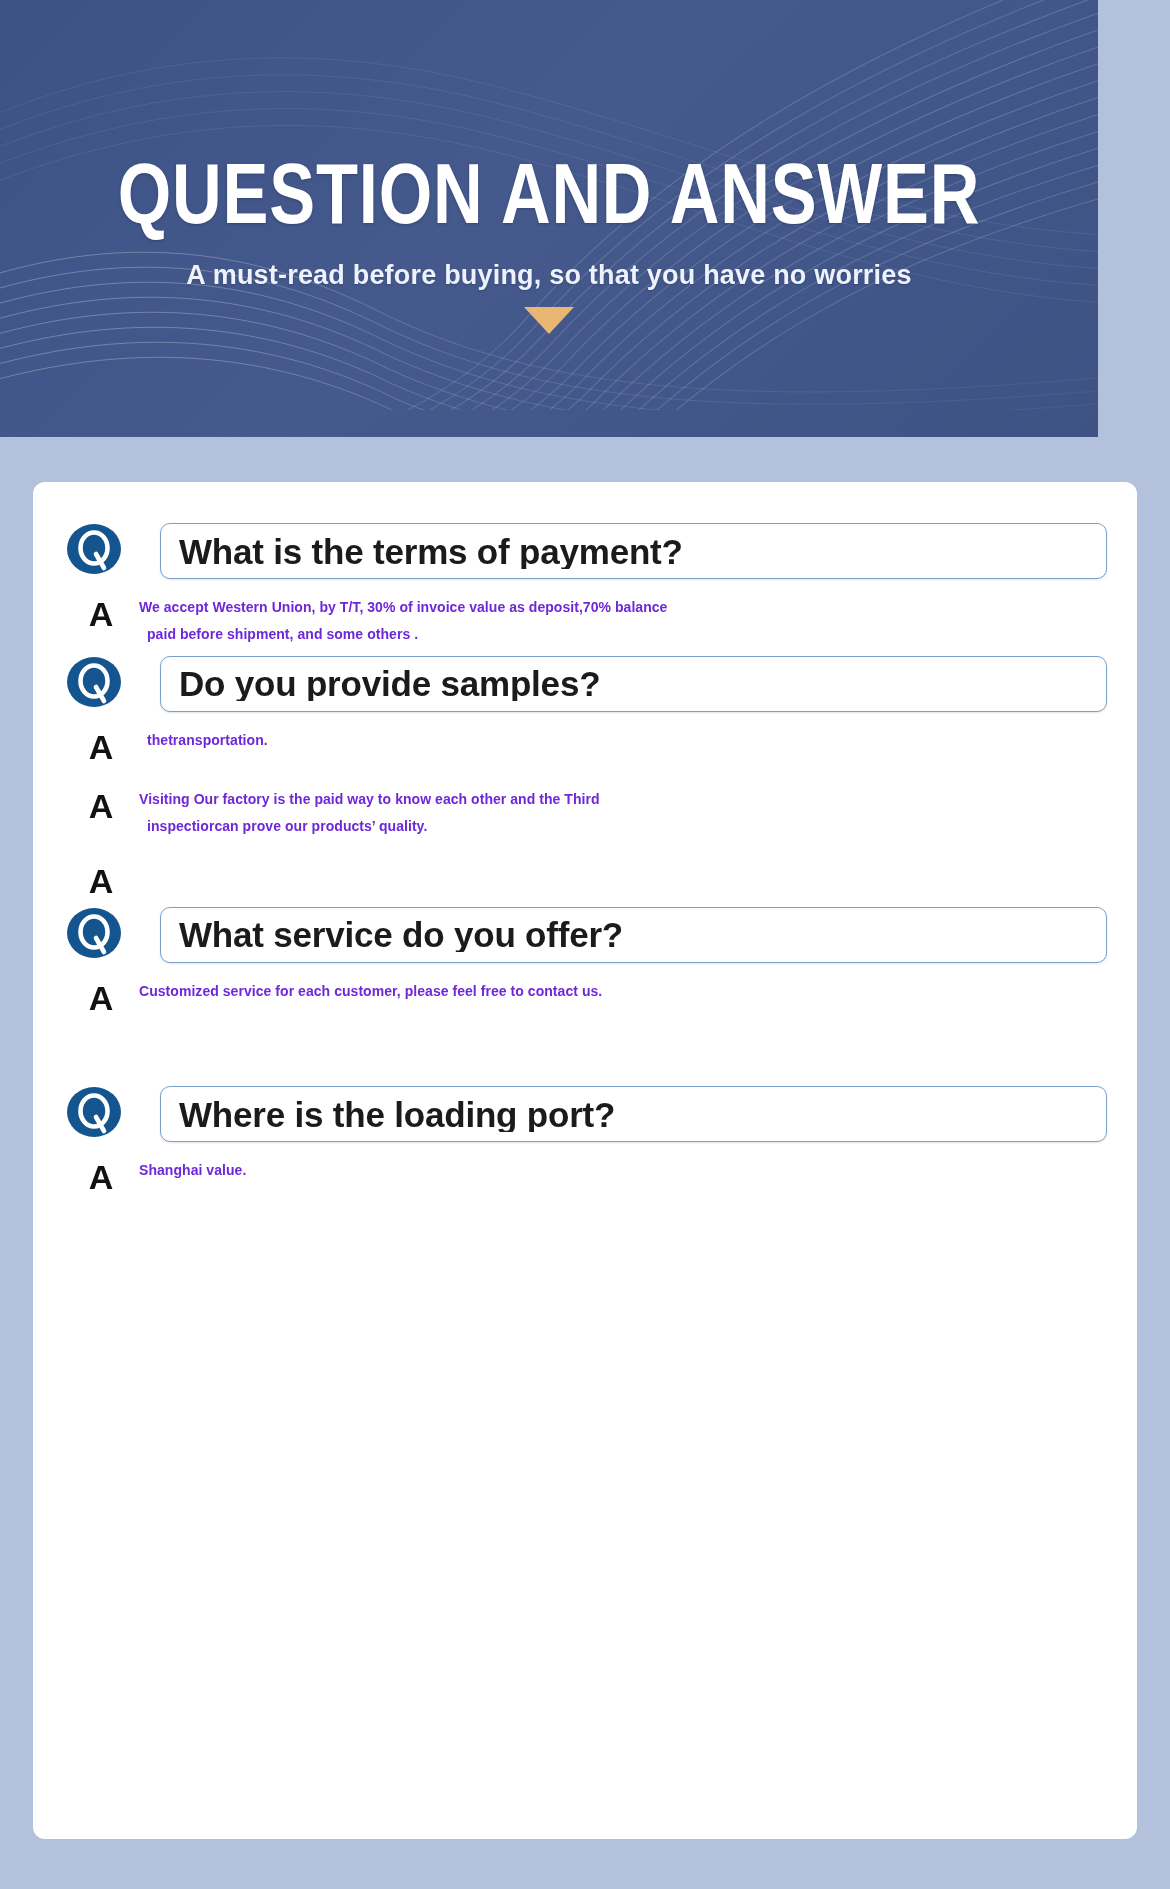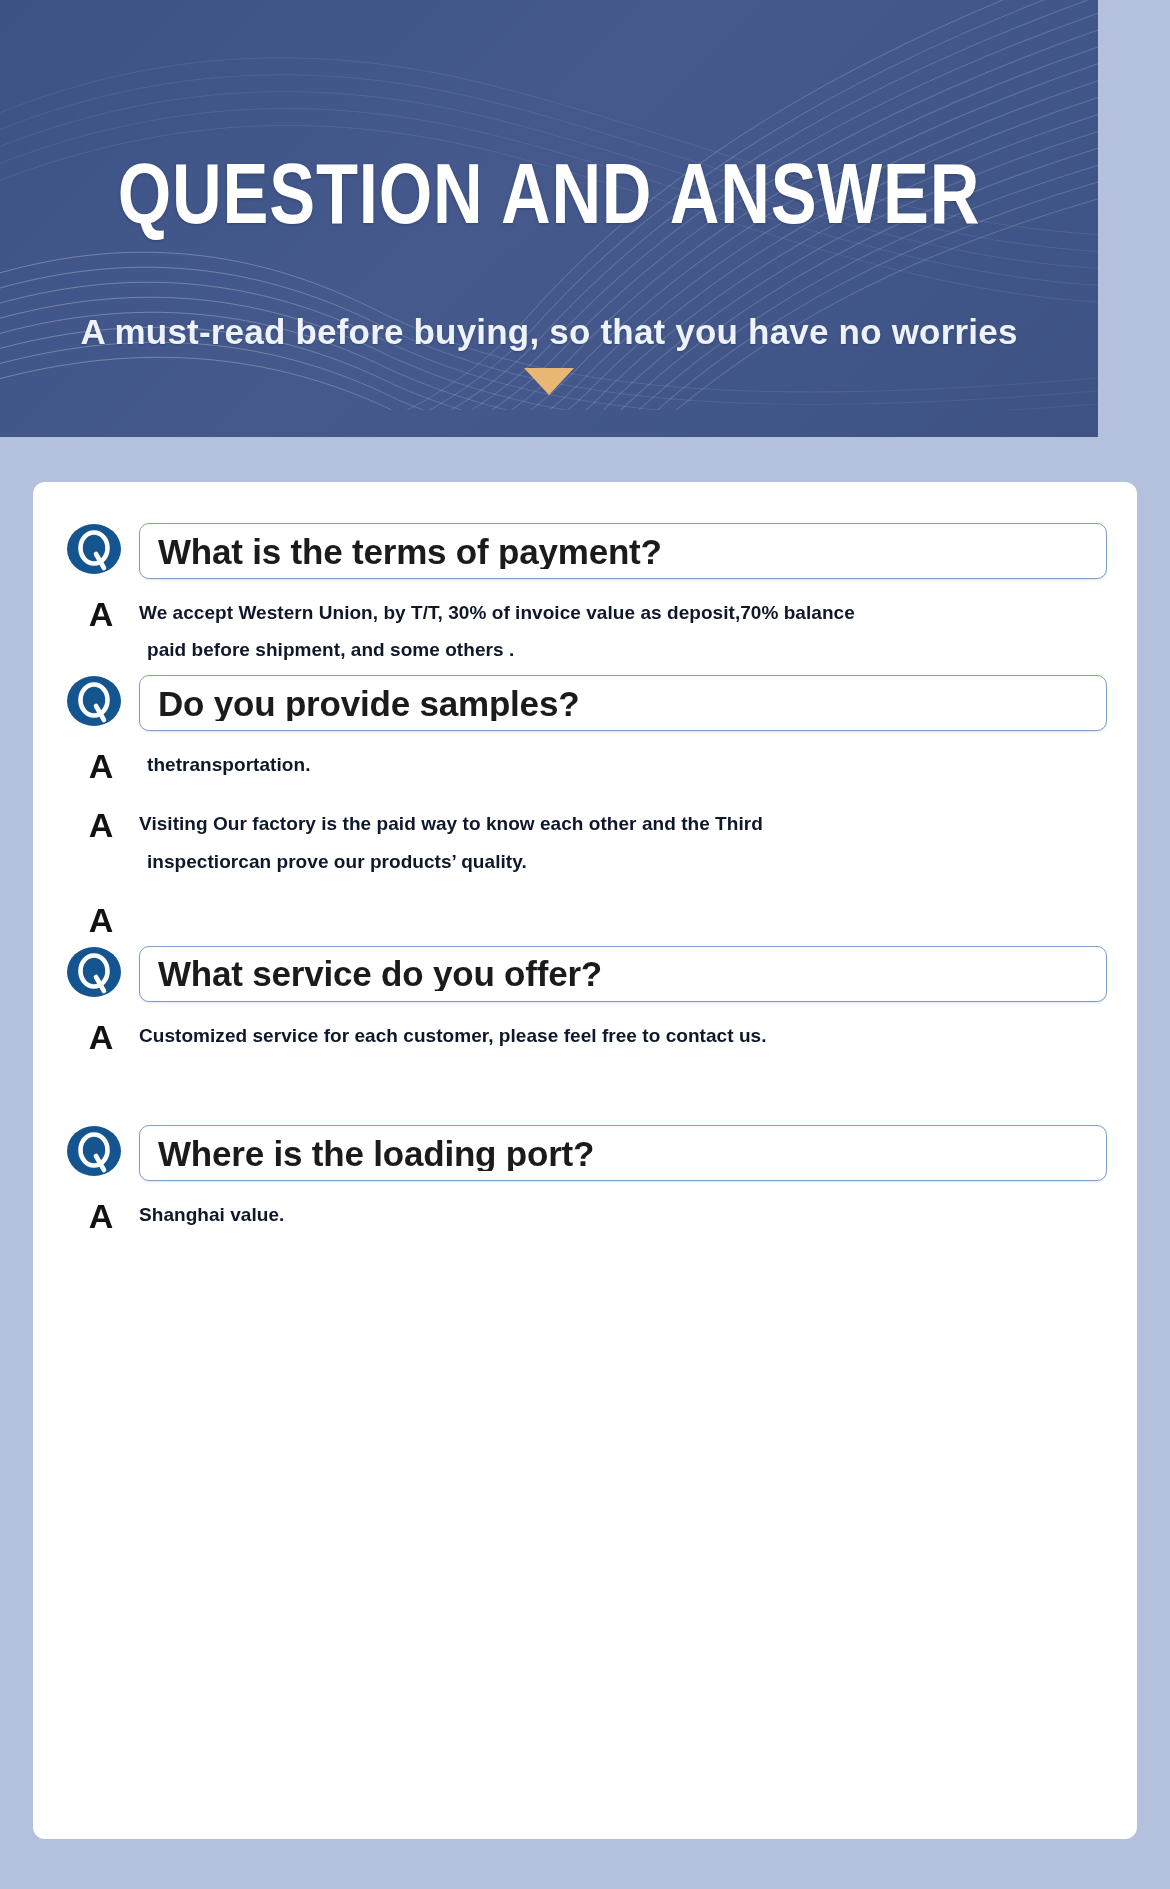--- a/index.html
+++ b/index.html
@@ -34,23 +34,23 @@
     font-size:86px;
     font-weight:700;
     letter-spacing:1px;
     line-height:1;
     transform:scaleX(.80);
     transform-origin:center;
     white-space:nowrap;
     text-shadow:0 1px 3px rgba(20,35,70,.35);
   }
   .qa-sub {
-    margin-top:76px;
+    margin-top:24px;
     color:#eef2fa;
-    font-size:35px;
+    font-size:27px;
     font-weight:700;
     letter-spacing:.2px;
     white-space:nowrap;
     text-shadow:0 1px 2px rgba(20,35,70,.3);
   }
   .arrow-down {
     margin-top:16px;
     width:0; height:0;
     border-left:25px solid transparent;
     border-right:25px solid transparent;
@@ -91,20 +91,21 @@
   .q-box {
     flex:1 1 auto;
     height:56px;
     border:1.6px solid #7da0c8;
     border-radius:10px;
     background:#ffffff;
     display:flex;
     align-items:center;
     padding:0 18px;
     box-shadow:0 1px 2px rgba(80,110,150,.18);
+    margin-left:21px;
   }
   .q-text {
     font-size:35px;
     font-weight:600;
     color:#1b1b1b;
     letter-spacing:-.2px;
     line-height:1;
     white-space:nowrap;
     overflow:hidden;
   }
@@ -120,23 +121,23 @@
     width:76px;
     text-align:center;
     font-size:34px;
     font-weight:700;
     color:#121212;
     line-height:1.1;
     padding-top:2px;
   }
   .a-text {
     flex:1 1 auto;
-    font-size:19px;
+    font-size:14px;
     font-weight:600;
-    color:#0f172a;
+    color:#6d28d9;
     line-height:1.95;
     letter-spacing:.05px;
     padding-right:10px;
   }
   .a-text .indent-line { display:block; padding-left:8px; }
 </style>
 </head>
 <body>
 
 <div class="header">

